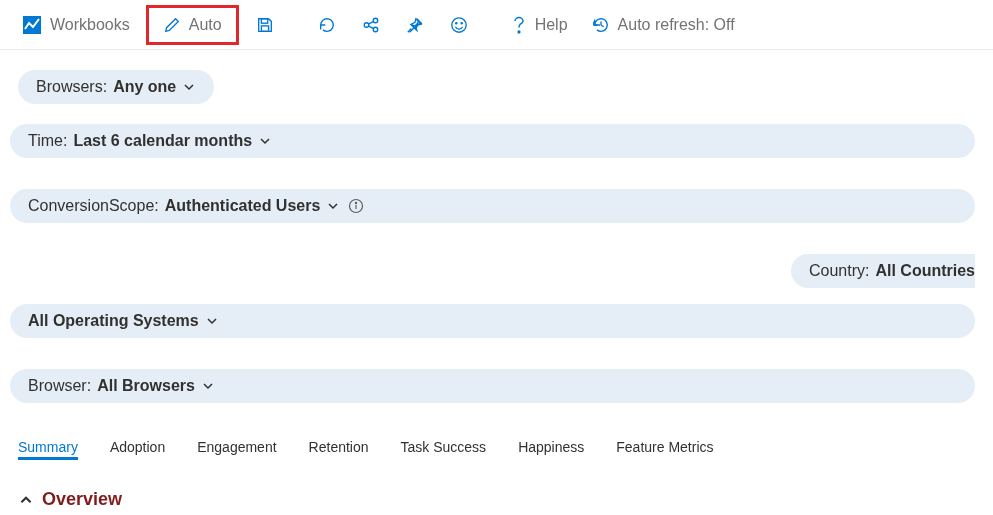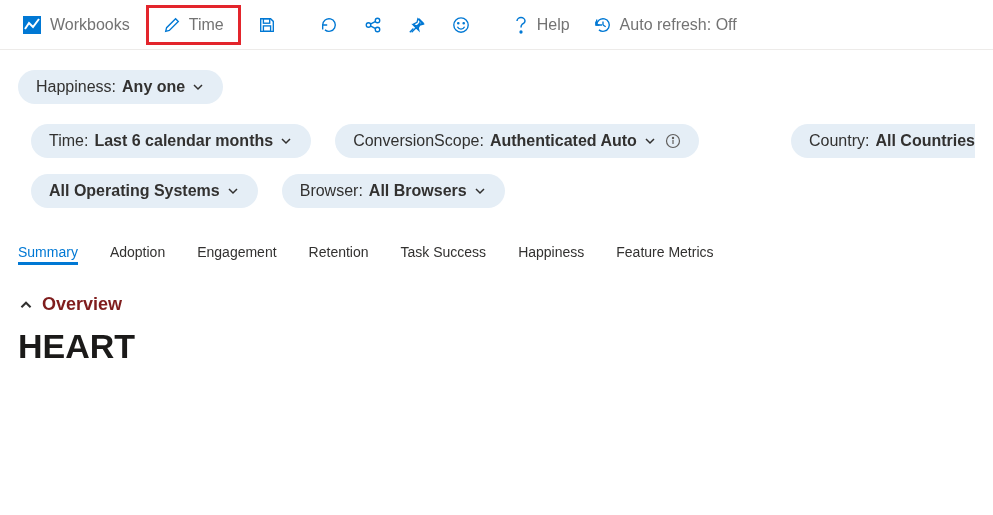--- a/index.html
+++ b/index.html
@@ -45,24 +45,25 @@
       align-items: center;
       gap: 10px;
     }
     .filters {
       padding: 20px 18px 0 18px;
       display: flex;
       flex-wrap: wrap;
       gap: 16px 24px;
     }
     .filters-row2 {
-      padding: 20px 18px 0 31px;
+      padding: 20px 18px 0 10px;
       display: flex;
       flex-wrap: wrap;
       gap: 31px 24px;
+      flex-direction: column;
     }
     .pill {
       background: #e5eef6;
       border-radius: 20px;
       padding: 8px 18px;
       display: flex;
       align-items: center;
       gap: 6px;
       font-size: 16px;
       color: #323130;
@@ -122,21 +123,21 @@
     <span>Workbooks</span>
   </div>
 
   <div class="highlight-box">
     <div class="tb-item" style="padding:0 6px">
       <span>
         <svg width="18" height="18" viewBox="0 0 20 20" fill="none" stroke="#0078d4" stroke-width="1.5">
             <path d="M14 3l3 3L7 16l-4 1 1-4L14 3z"></path>
           </svg>
       </span>
-      <span>Time</span>
+      <span>Auto</span>
     </div>
   </div>
 
   <div class="tb-icon-btn">
     <span>
       <svg width="18" height="18" viewBox="0 0 20 20" fill="none" stroke="#0078d4" stroke-width="1.5">
           <path d="M3 3h11l3 3v11H3V3z"></path>
           <rect x="6" y="3" width="7" height="5"></rect>
           <rect x="6" y="11" width="8" height="6"></rect>
         </svg>
@@ -210,21 +211,21 @@
           <line x1="10" y1="6" x2="10" y2="10"></line>
           <line x1="10" y1="10" x2="13" y2="12"></line>
         </svg>
     </span>
     <span>Auto refresh: Off</span>
   </div>
 </div>
 
 <div class="filters">
   <div class="pill">
-    <span class="label">Happiness: </span>
+    <span class="label">Browsers: </span>
     <span class="value">Any one</span>
     <span>
       <svg width="14" height="14" viewBox="0 0 14 14" fill="none" stroke="#323130" stroke-width="1.5">
           <polyline points="3,5 7,9 11,5"></polyline>
         </svg>
     </span>
   </div>
 </div>
 
 <div class="filters-row2">
@@ -233,21 +234,21 @@
     <span class="value">Last 6 calendar months</span>
     <span>
       <svg width="14" height="14" viewBox="0 0 14 14" fill="none" stroke="#323130" stroke-width="1.5">
           <polyline points="3,5 7,9 11,5"></polyline>
         </svg>
     </span>
   </div>
 
   <div class="pill">
     <span class="label">ConversionScope: </span>
-    <span class="value">Authenticated Auto</span>
+    <span class="value">Authenticated Users</span>
     <span>
       <svg width="14" height="14" viewBox="0 0 14 14" fill="none" stroke="#323130" stroke-width="1.5">
           <polyline points="3,5 7,9 11,5"></polyline>
         </svg>
     </span>
     <span style="margin-left:2px">
       <svg width="16" height="16" viewBox="0 0 16 16" fill="none" stroke="#605e5c" stroke-width="1.2">
           <circle cx="8" cy="8" r="6.5"></circle>
           <line x1="8" y1="7" x2="8" y2="11"></line>
           <circle cx="8" cy="5" r="0.6" fill="#605e5c"></circle>

